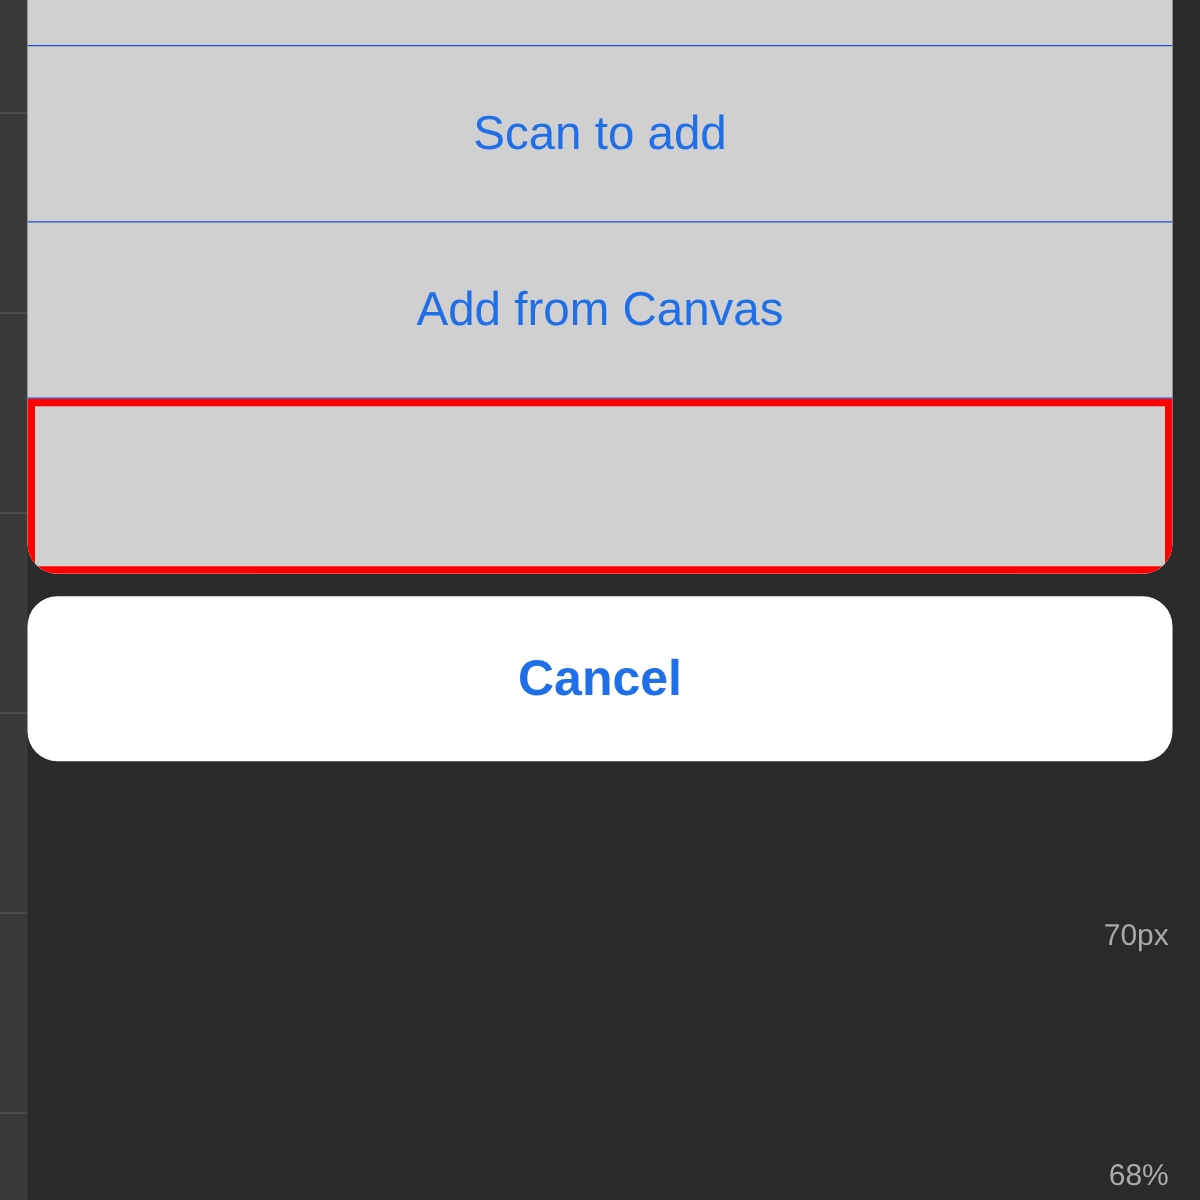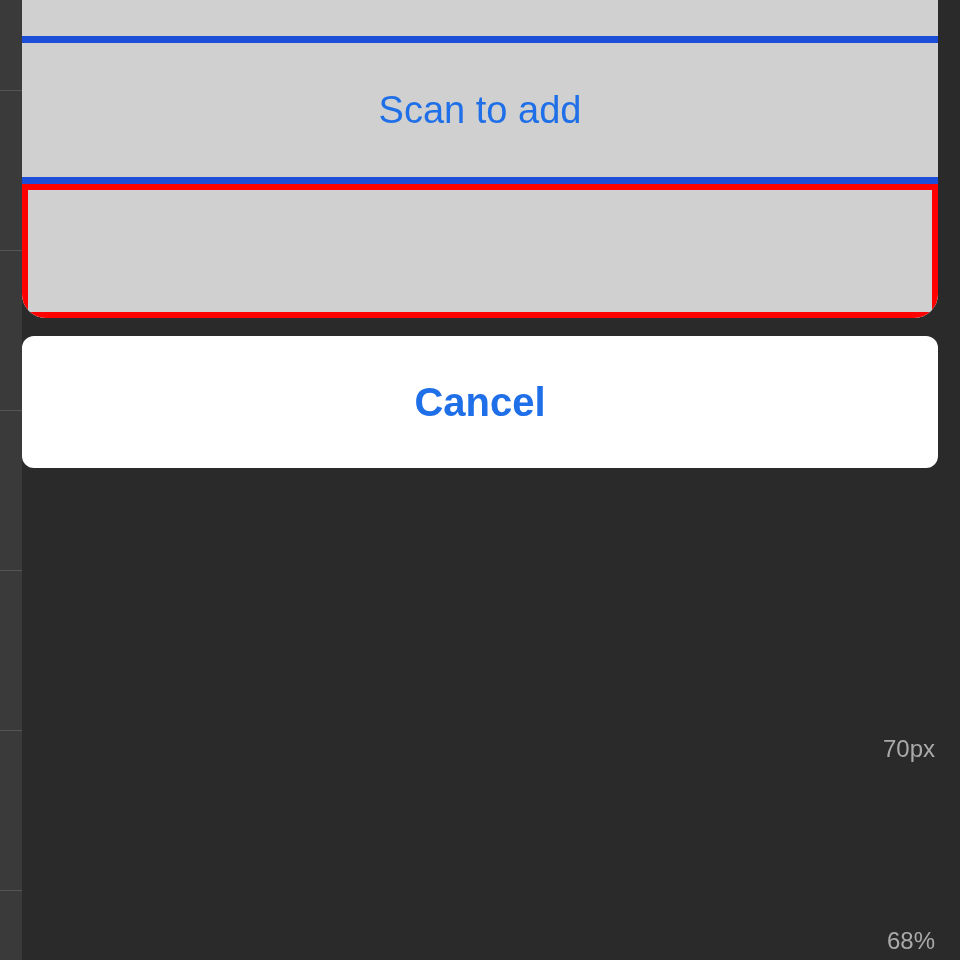--- a/index.html
+++ b/index.html
@@ -63,21 +63,21 @@
       border-bottom-left-radius: 24px;
       border-bottom-right-radius: 24px;
       overflow: hidden;
     }
     
     .option-item {
       height: 141px;
       display: flex;
       align-items: center;
       justify-content: center;
-      border-top: 7px solid #1d4ed8;
+      border-top: 1px solid #1d4ed8;
       font-size: 38px;
       color: #1f6fe8;
       cursor: pointer;
       background: #d0d0d0;
     }
     
     .option-item:first-child {
       border-top: none;
       height: 36px;
     }
@@ -93,21 +93,21 @@
       top: 0;
       bottom: 0;
       border: 6px solid #ff0000;
       pointer-events: none;
     }
     
     .cancel-button {
       margin-top: 18px;
       height: 132px;
       background: #ffffff;
-      border-radius: 12px;
+      border-radius: 24px;
       display: flex;
       align-items: center;
       justify-content: center;
       font-size: 40px;
       font-weight: 600;
       color: #1f6fe8;
       cursor: pointer;
     }
   </style>
 </head>
@@ -125,20 +125,23 @@
 <div class="bg-text bg-text-70px">70px</div>
 <div class="bg-text bg-text-100">68%</div>
 
 <div class="action-sheet">
 
   <div class="option-list">
     <div class="option-item"></div>
     <div class="option-item">
       <span>Scan to add</span>
     </div>
+    <div class="option-item">
+      <span>Add from Canvas</span>
+    </div>
     <div class="option-item highlighted">
       <div class="highlight-box"></div>
     </div>
   </div>
 
   <div class="cancel-button">
     <span>Cancel</span>
   </div>
 
 </div>

